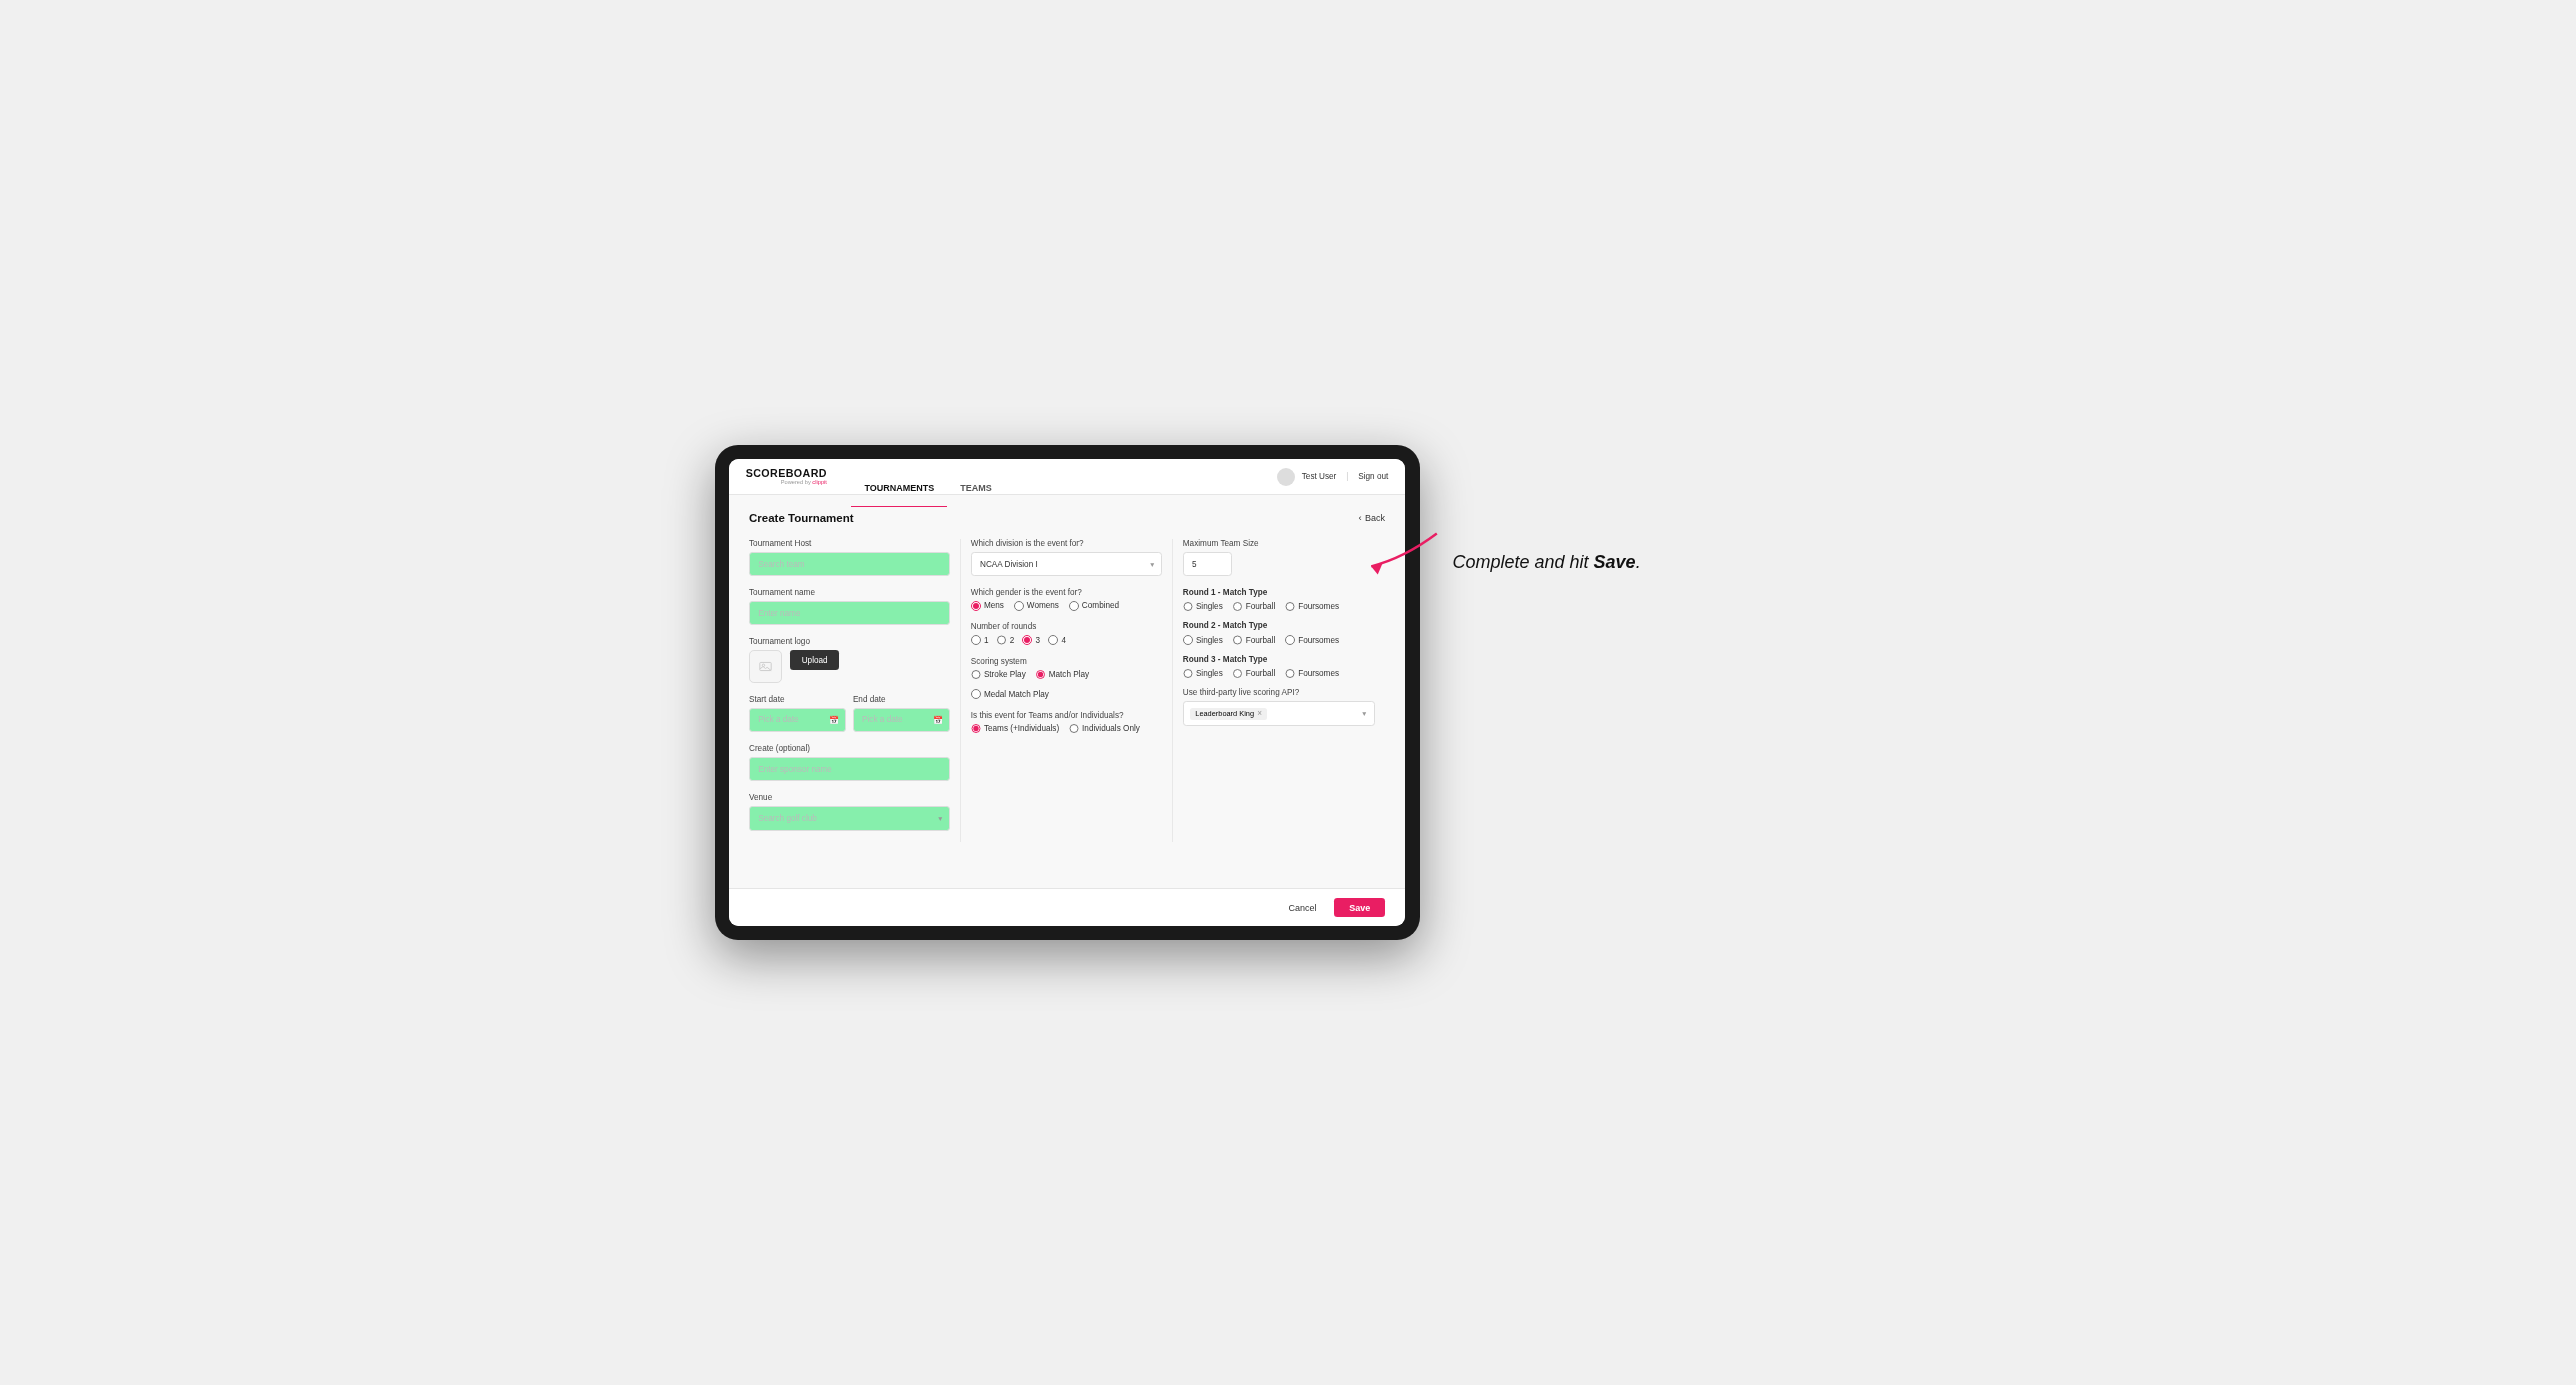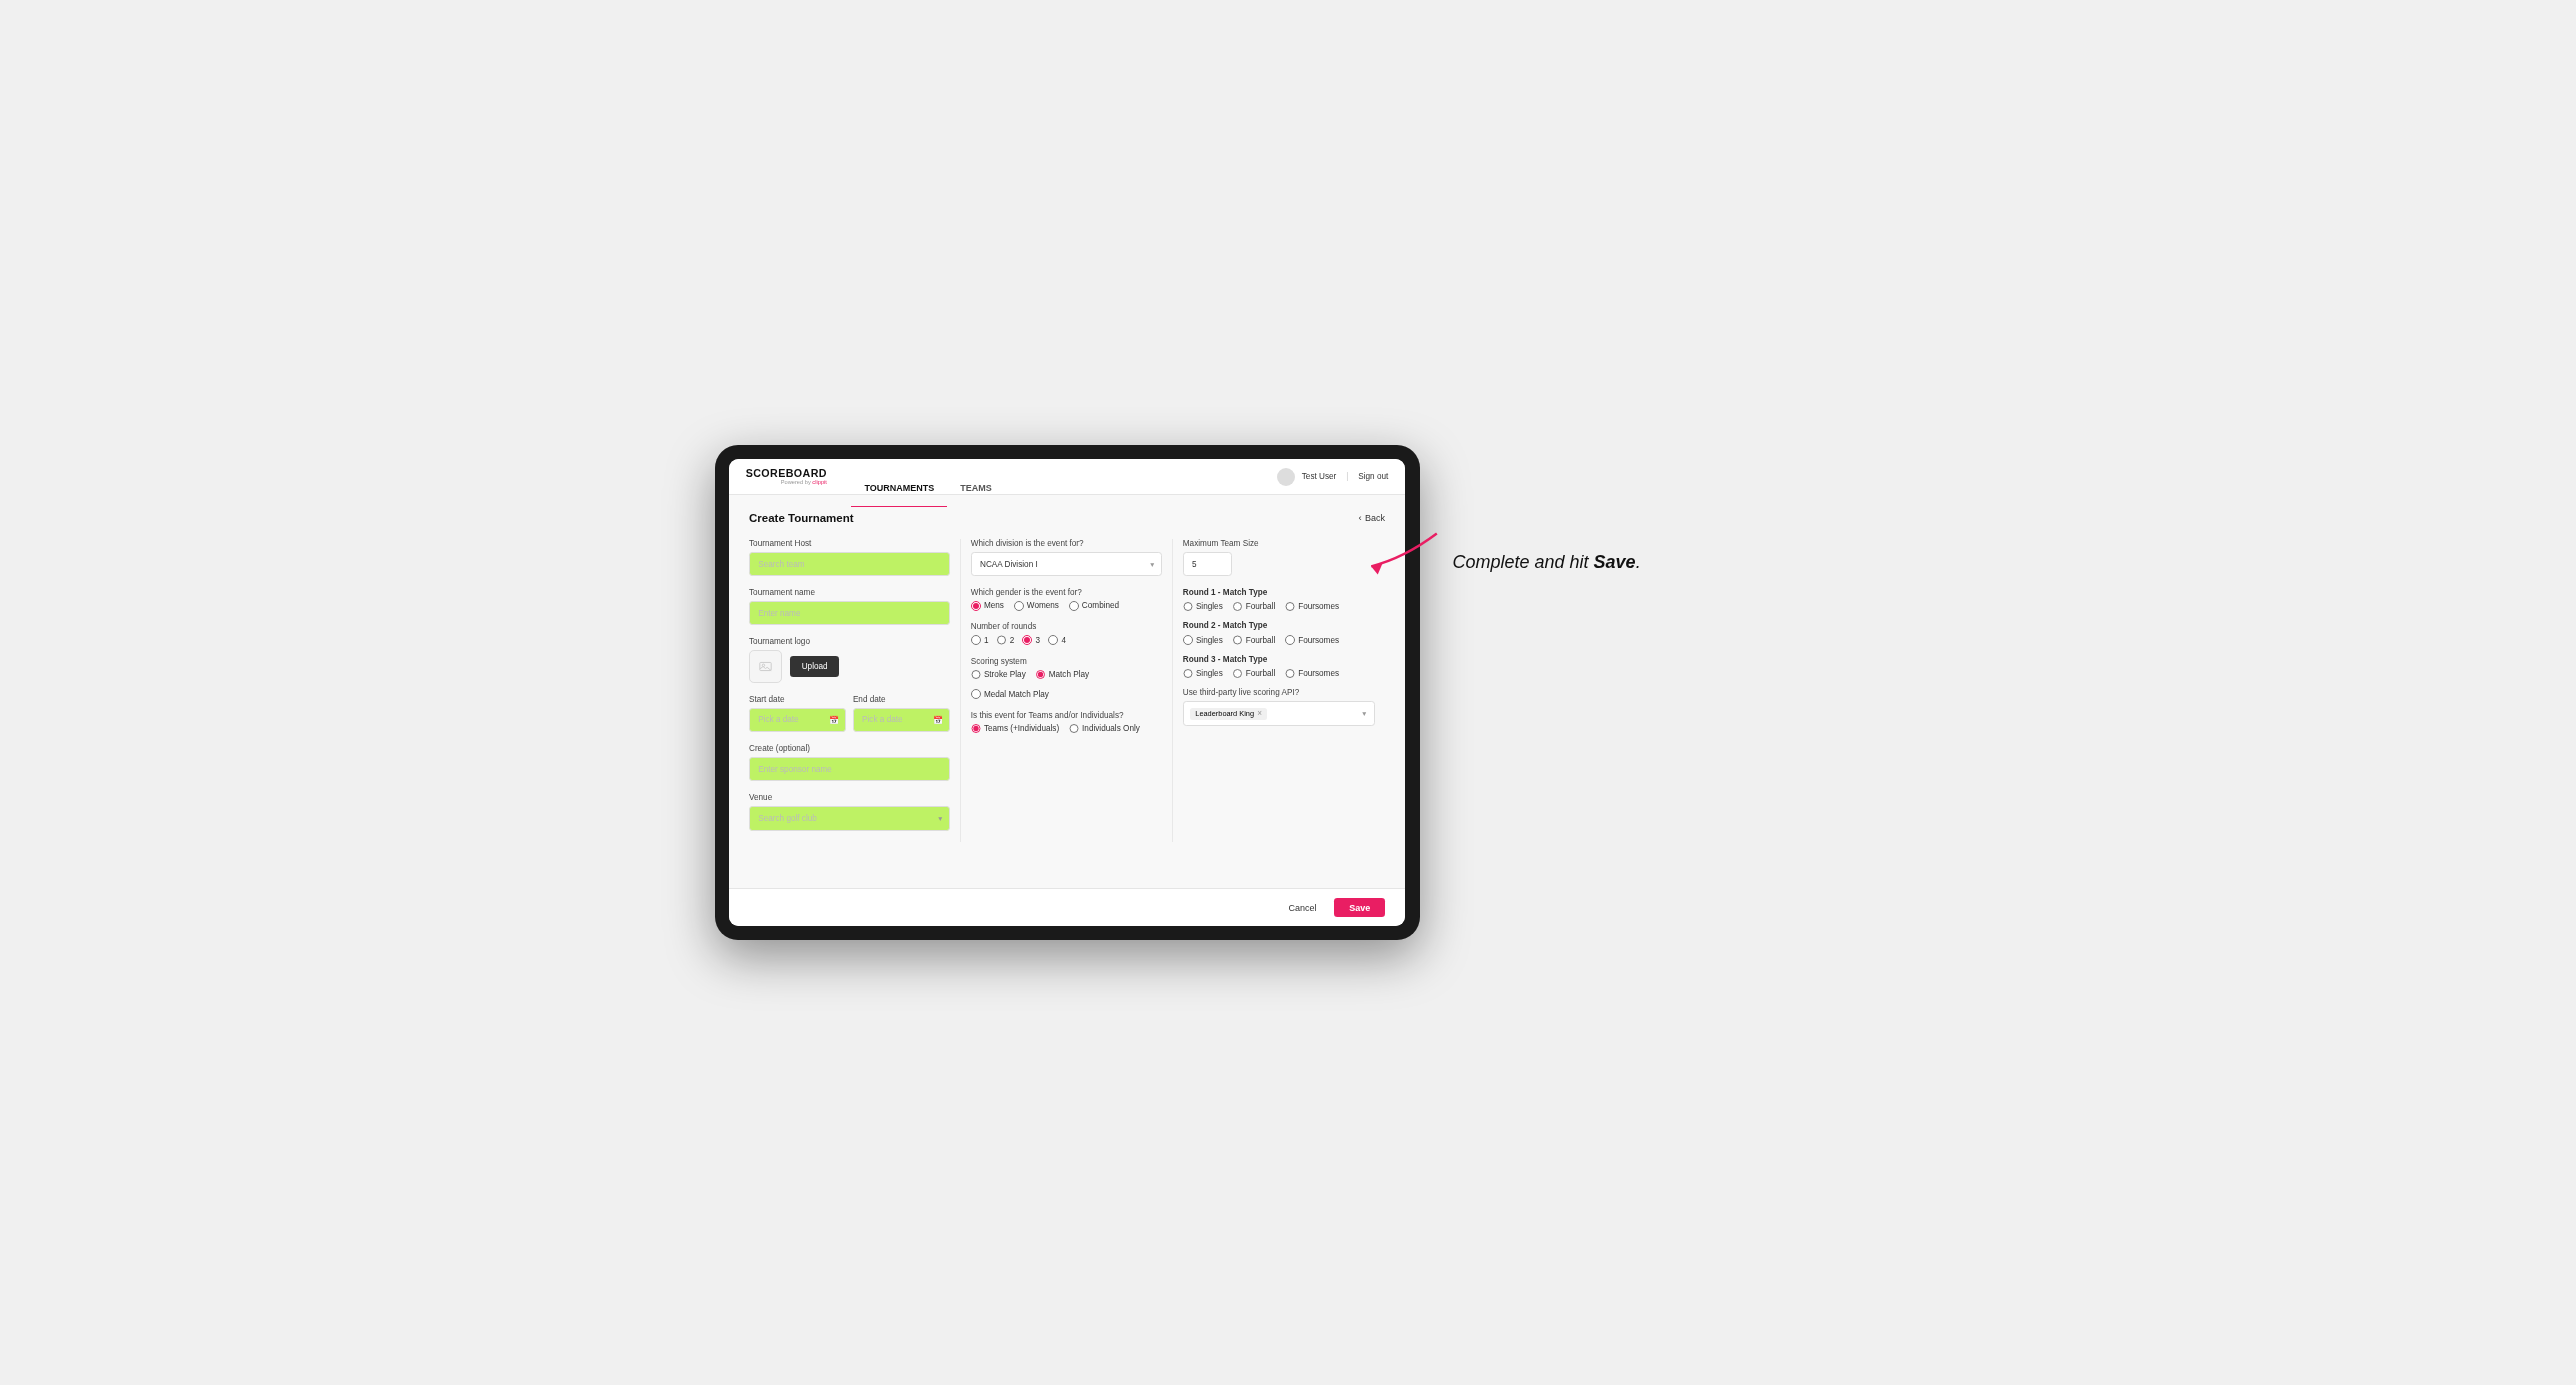--- a/index.html
+++ b/index.html
@@ -190,21 +190,21 @@
     }
 
     .form-input {
       width: 100%;
       height: 24.6px;
       border: 0.8px solid #ddd;
       border-radius: 3.3px;
       padding: 0 8.2px;
       font-size: 8.2px;
       color: #333;
-      background: #bef264;
+      background: #86efac;
       outline: none;
     }
 
     .form-input::placeholder {
       color: #bbb;
     }
 
     .form-select {
       width: 100%;
       height: 24.6px;
@@ -229,21 +229,21 @@
       top: 50%;
       transform: translateY(-50%);
       font-size: 6.6px;
       color: #999;
       pointer-events: none;
     }
 
     
     .logo-upload-area {
       display: flex;
-      align-items: center;
+      align-items: flex-start;
       gap: 8.2px;
       margin-top: 4.1px;
     }
 
     .logo-placeholder {
       width: 33px;
       height: 33px;
       border: 0.8px solid #ddd;
       border-radius: 4.9px;
       background: #f5f5f5;

